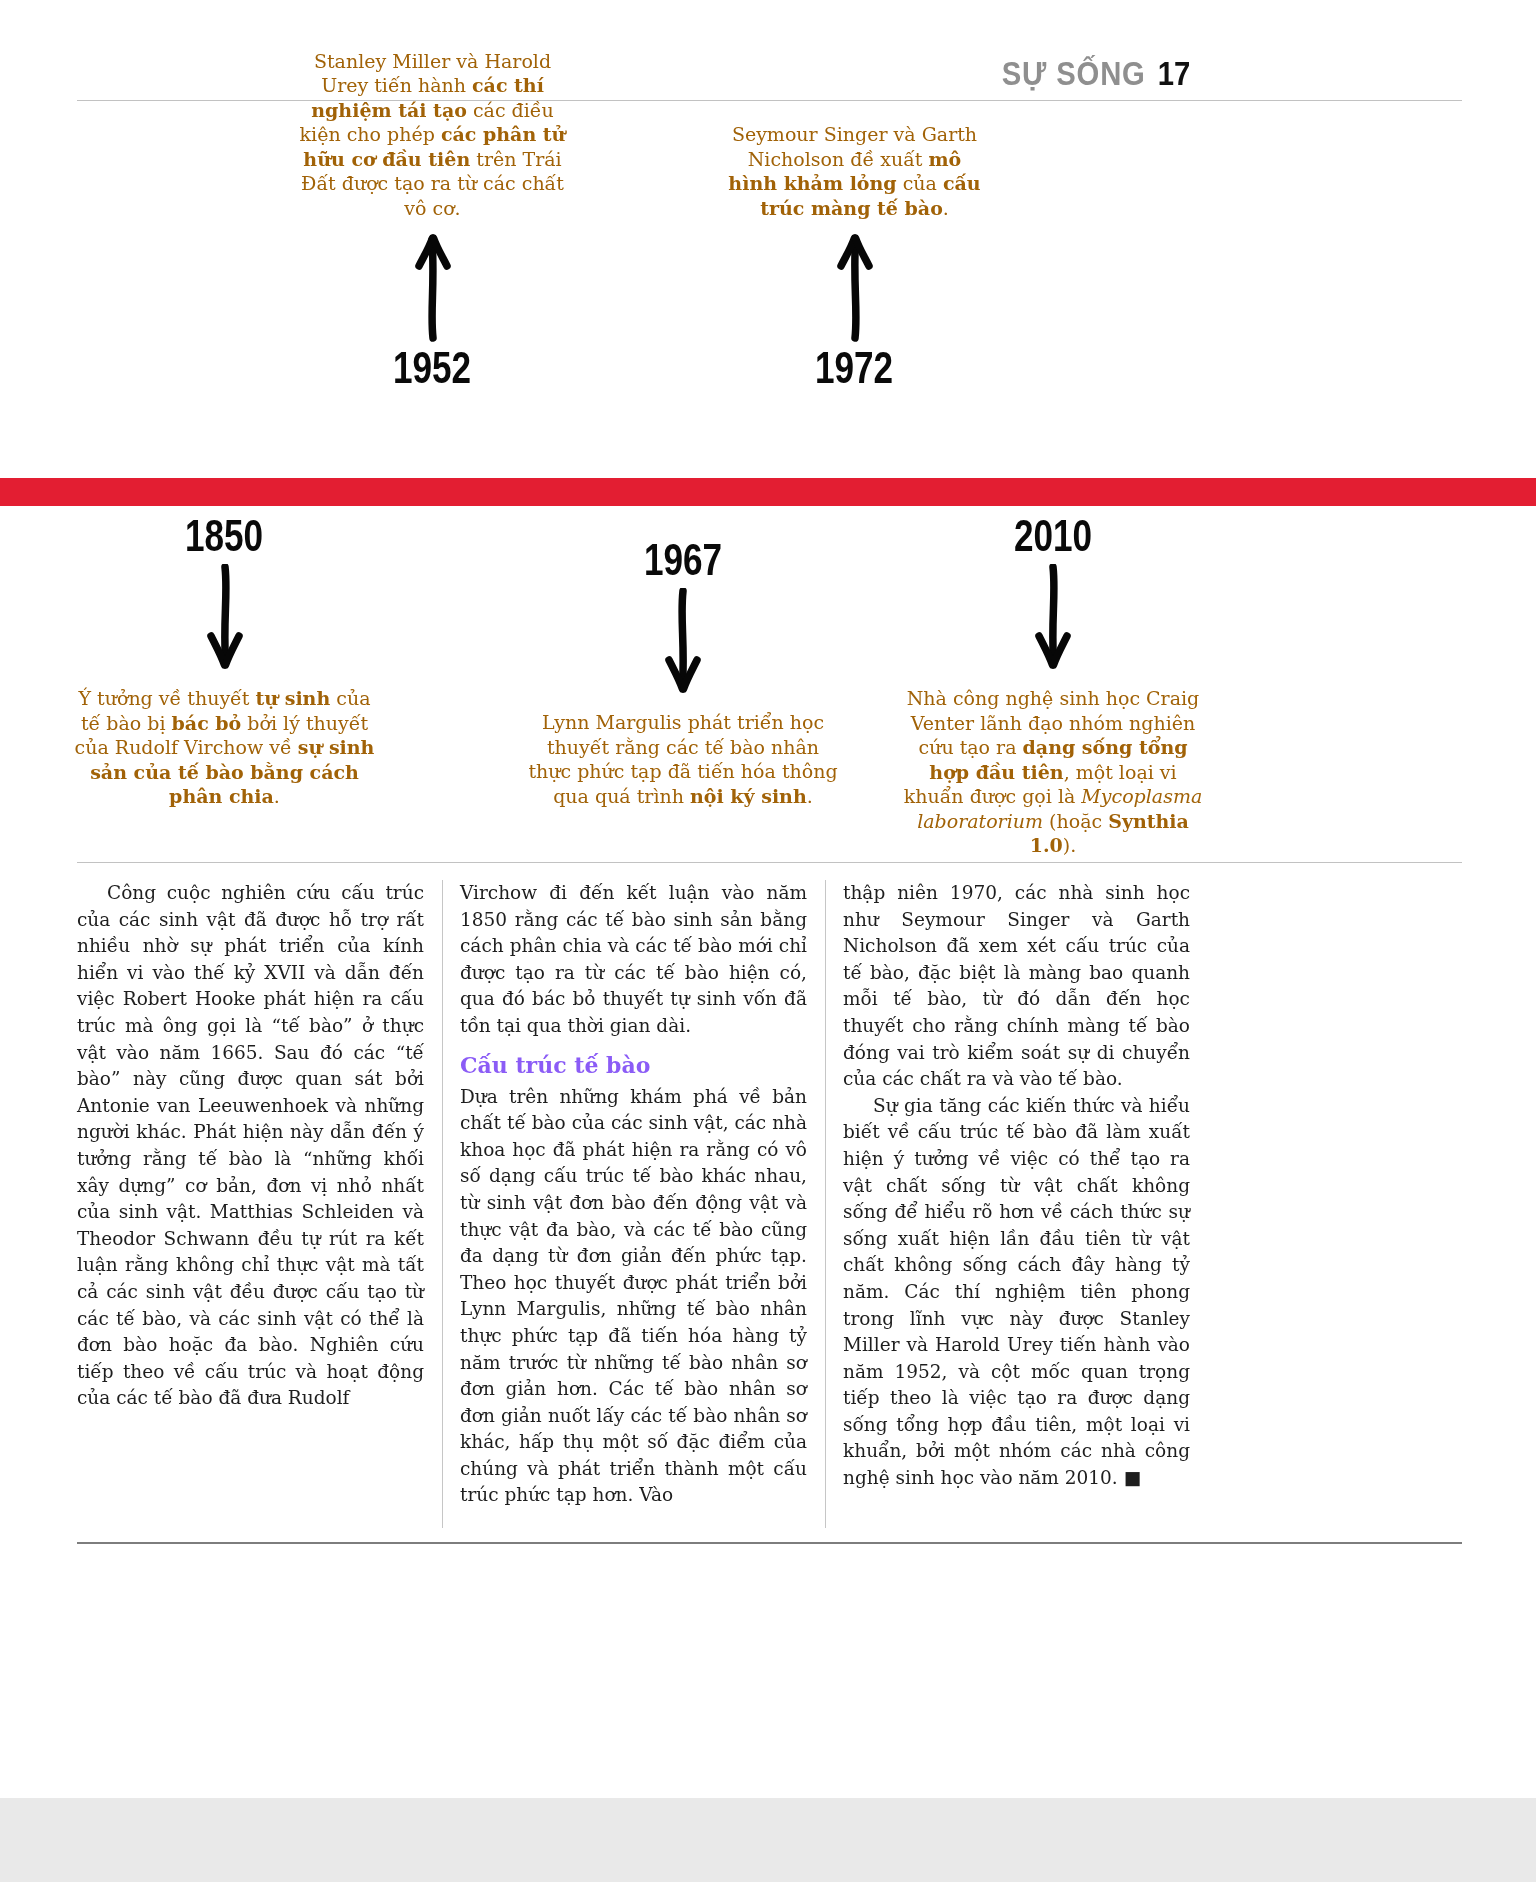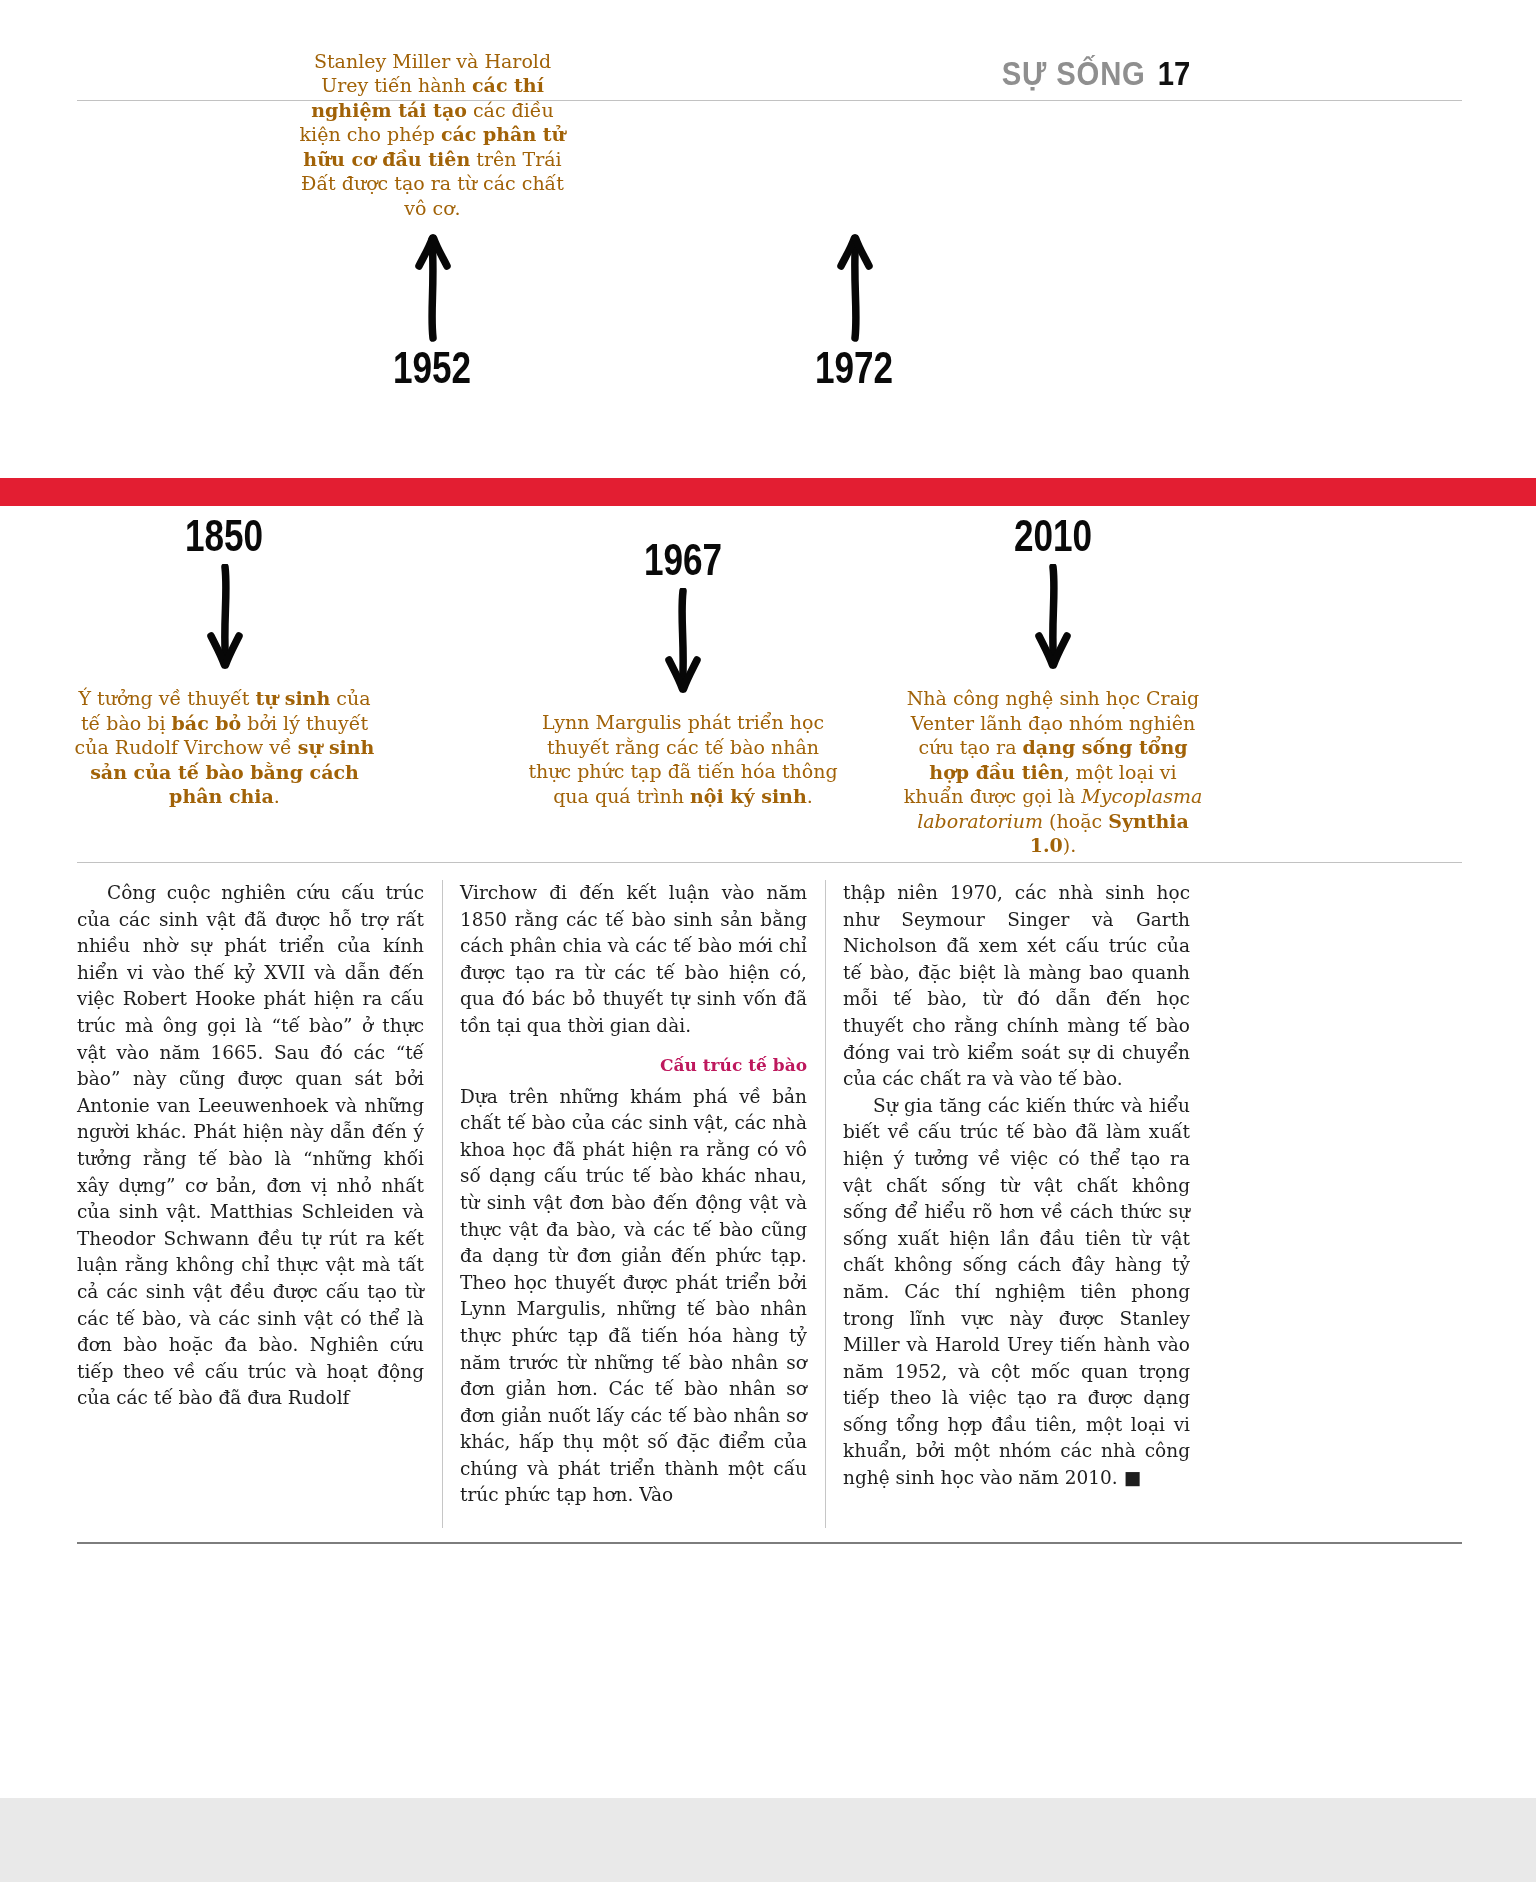--- a/index.html
+++ b/index.html
@@ -63,22 +63,22 @@
   
   .article {
     position:absolute; top:880px; left:77px; width:1113px; height:648px;
     display:flex; justify-content:space-between;
   }
   .col { width:347px; font-size:18.5px; line-height:26.6px; text-align:justify; color:#1e1e1e; }
   .col p { margin:0; }
   .col p.indent { text-indent:30px; }
   .col-divider { width:1px; background:#c6c6c6; }
   .col-heading {
-    font-weight:700; font-size:17px; line-height:26px;
-    margin:12px 0 6px 0; color:#be185d; text-align:right;
+    font-weight:700; font-size:22px; line-height:26px;
+    margin:12px 0 6px 0; color:#8b5cf6; text-align:left;
   }
 </style>
 </head>
 <body>
 
 <div class="page">
 
   <div class="header">
     <span class="section-title">SỰ SỐNG</span>
     <span class="page-number">17</span>
@@ -89,20 +89,21 @@
     <p class="annot"><span>Stanley Miller và Harold Urey tiến hành </span><span style="font-weight: 700;">các thí nghiệm tái tạo</span><span> các điều kiện cho phép </span><span style="font-weight: 700;">các phân tử hữu cơ đầu tiên</span><span> trên Trái Đất được tạo ra từ các chất vô cơ.</span></p>
     <svg class="arrow" width="44" height="116" viewBox="0 0 44 116" fill="none" stroke="#070707" stroke-width="7.5" stroke-linecap="round">
       <path d="M22 112 C19 86 24 58 21 14"></path>
       <path d="M8 40 C13 30 18 22 21.5 12"></path>
       <path d="M36 40 C31 30 26 22 22.5 12"></path>
     </svg>
     <div class="year">1952</div>
   </div>
 
   <div class="event event-top e1972">
+    <p class="annot"><span>Seymour Singer và Garth Nicholson đề xuất </span><span style="font-weight: 700;">mô hình khảm lỏng</span><span> của </span><span style="font-weight: 700;">cấu trúc màng tế bào</span><span>.</span></p>
     <svg class="arrow" width="44" height="116" viewBox="0 0 44 116" fill="none" stroke="#070707" stroke-width="7.5" stroke-linecap="round">
       <path d="M22 112 C25 86 20 58 22.5 14"></path>
       <path d="M8 40 C13 30 18 22 21.5 12"></path>
       <path d="M36 40 C31 30 26 22 22.5 12"></path>
     </svg>
     <div class="year">1972</div>
   </div>
 
   <div class="tl-bar" style="background: rgb(227, 30, 50);"></div>
 

